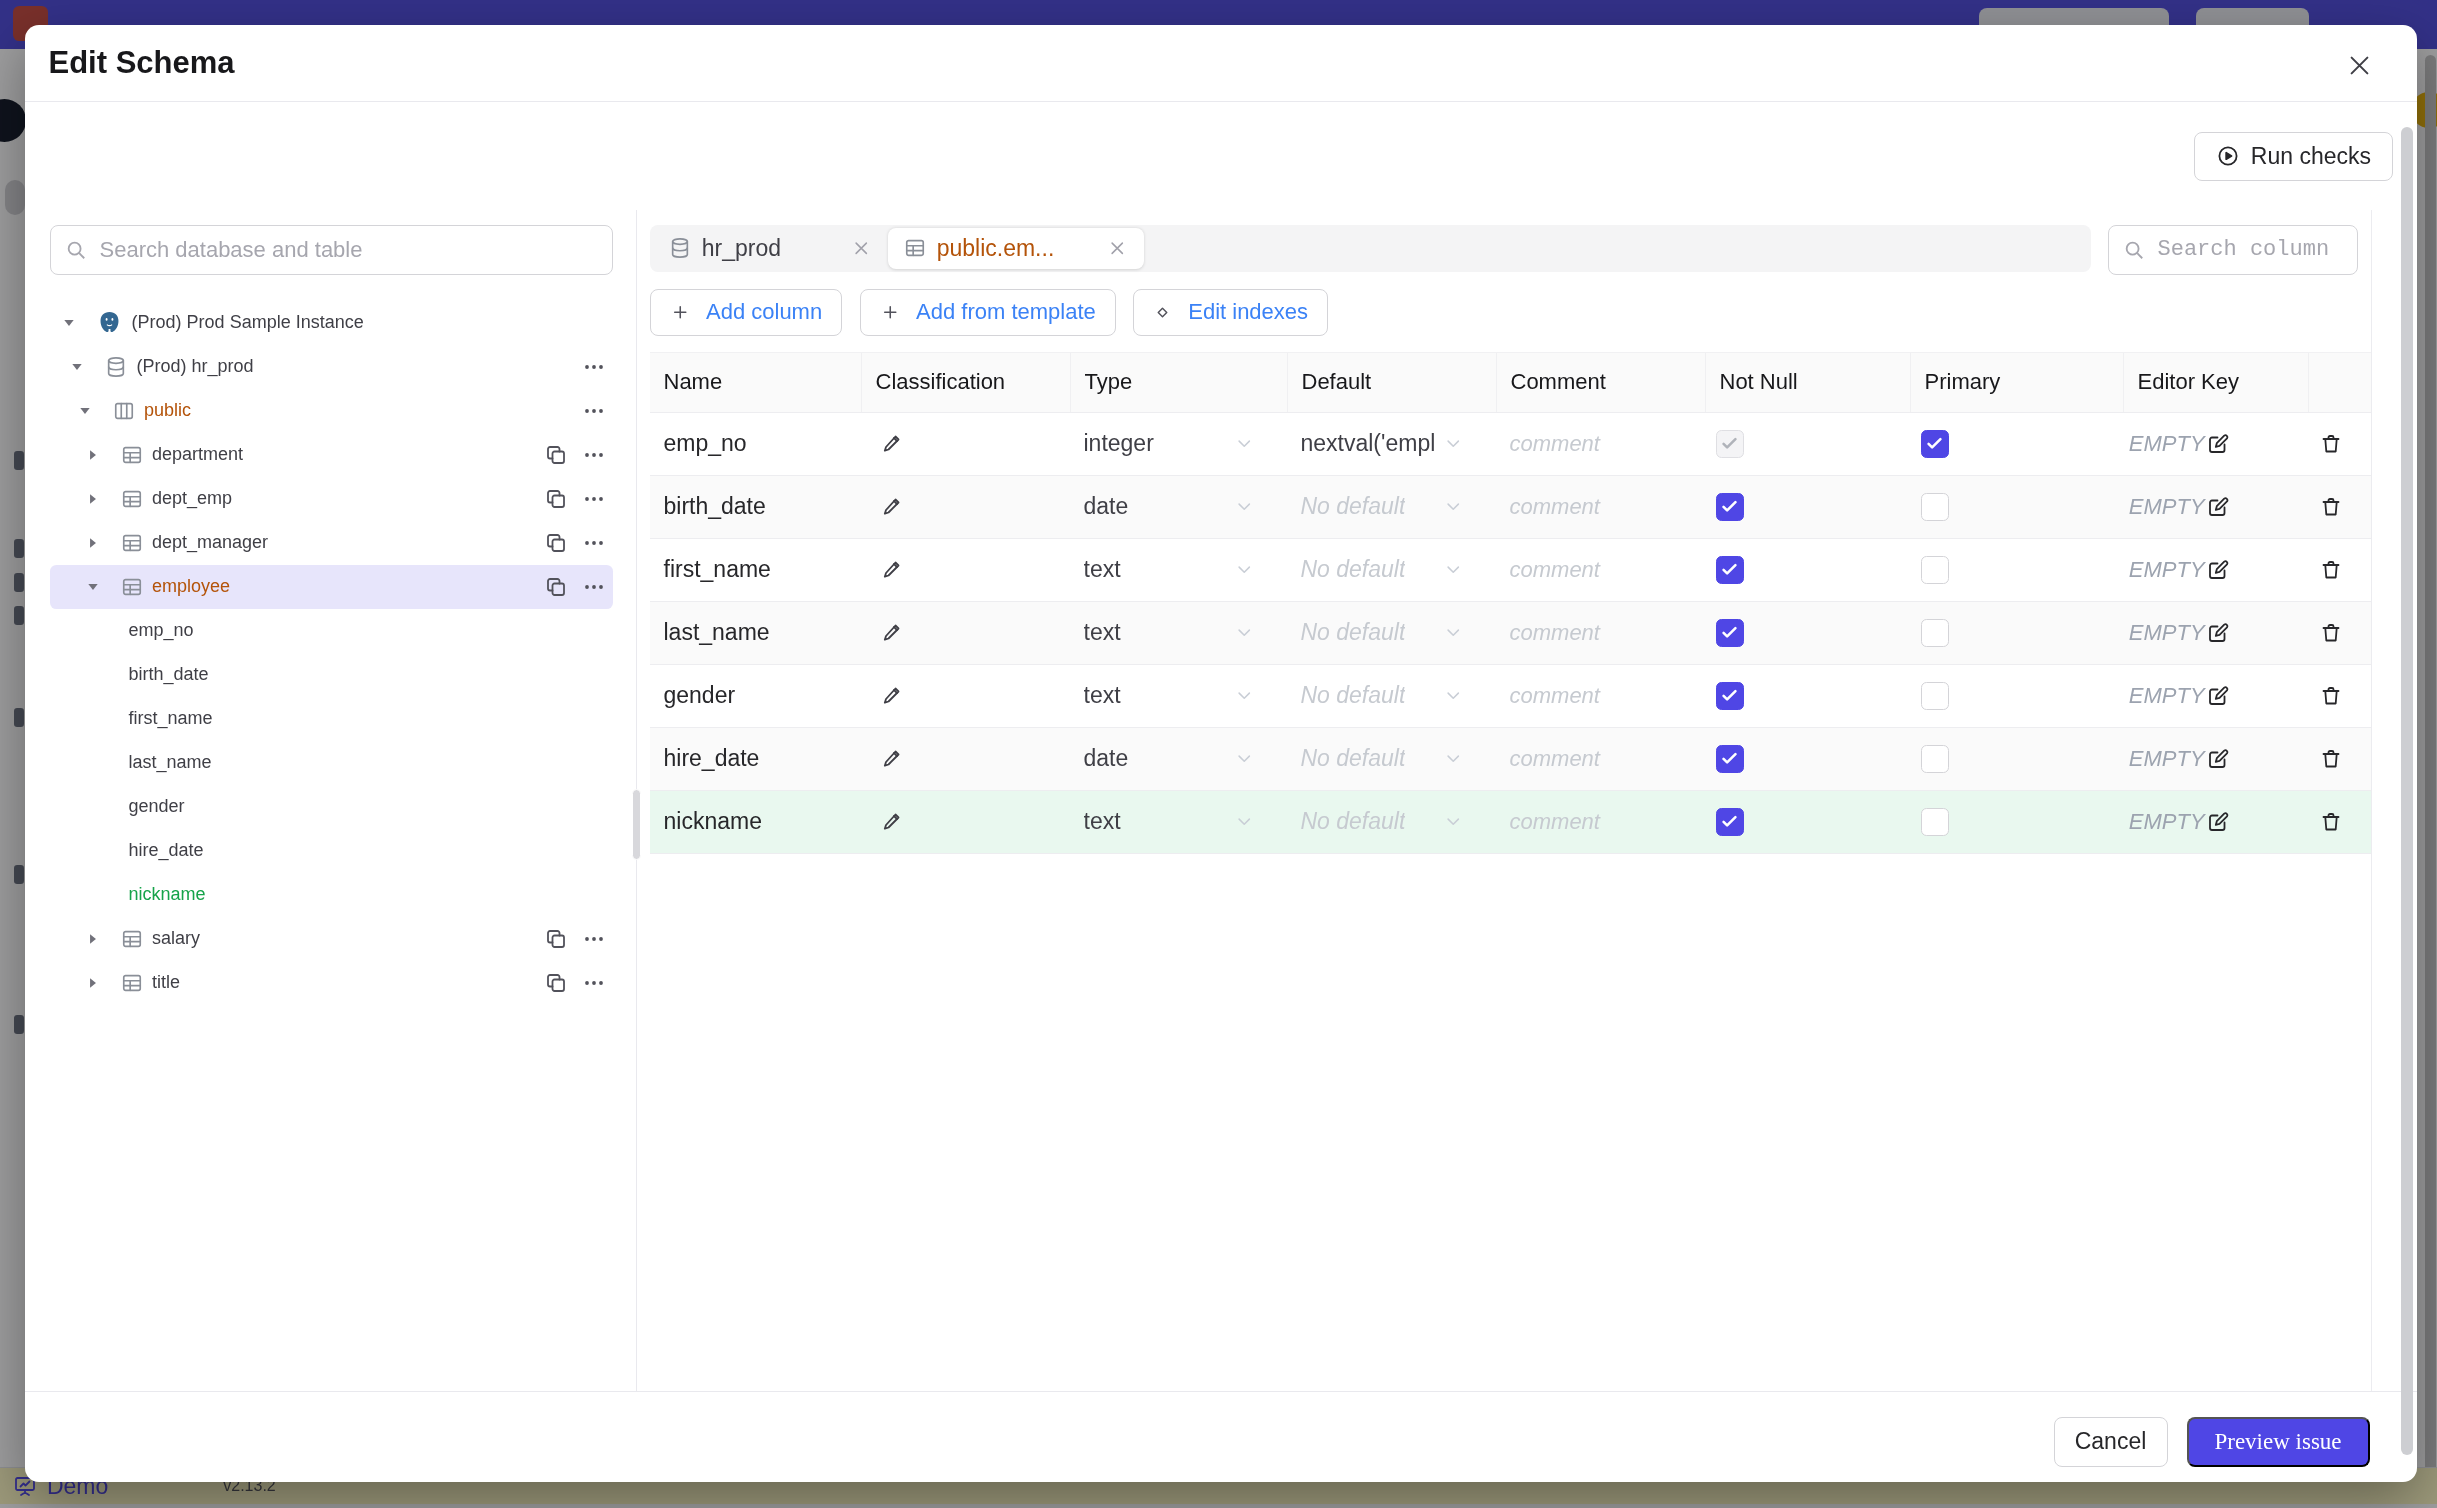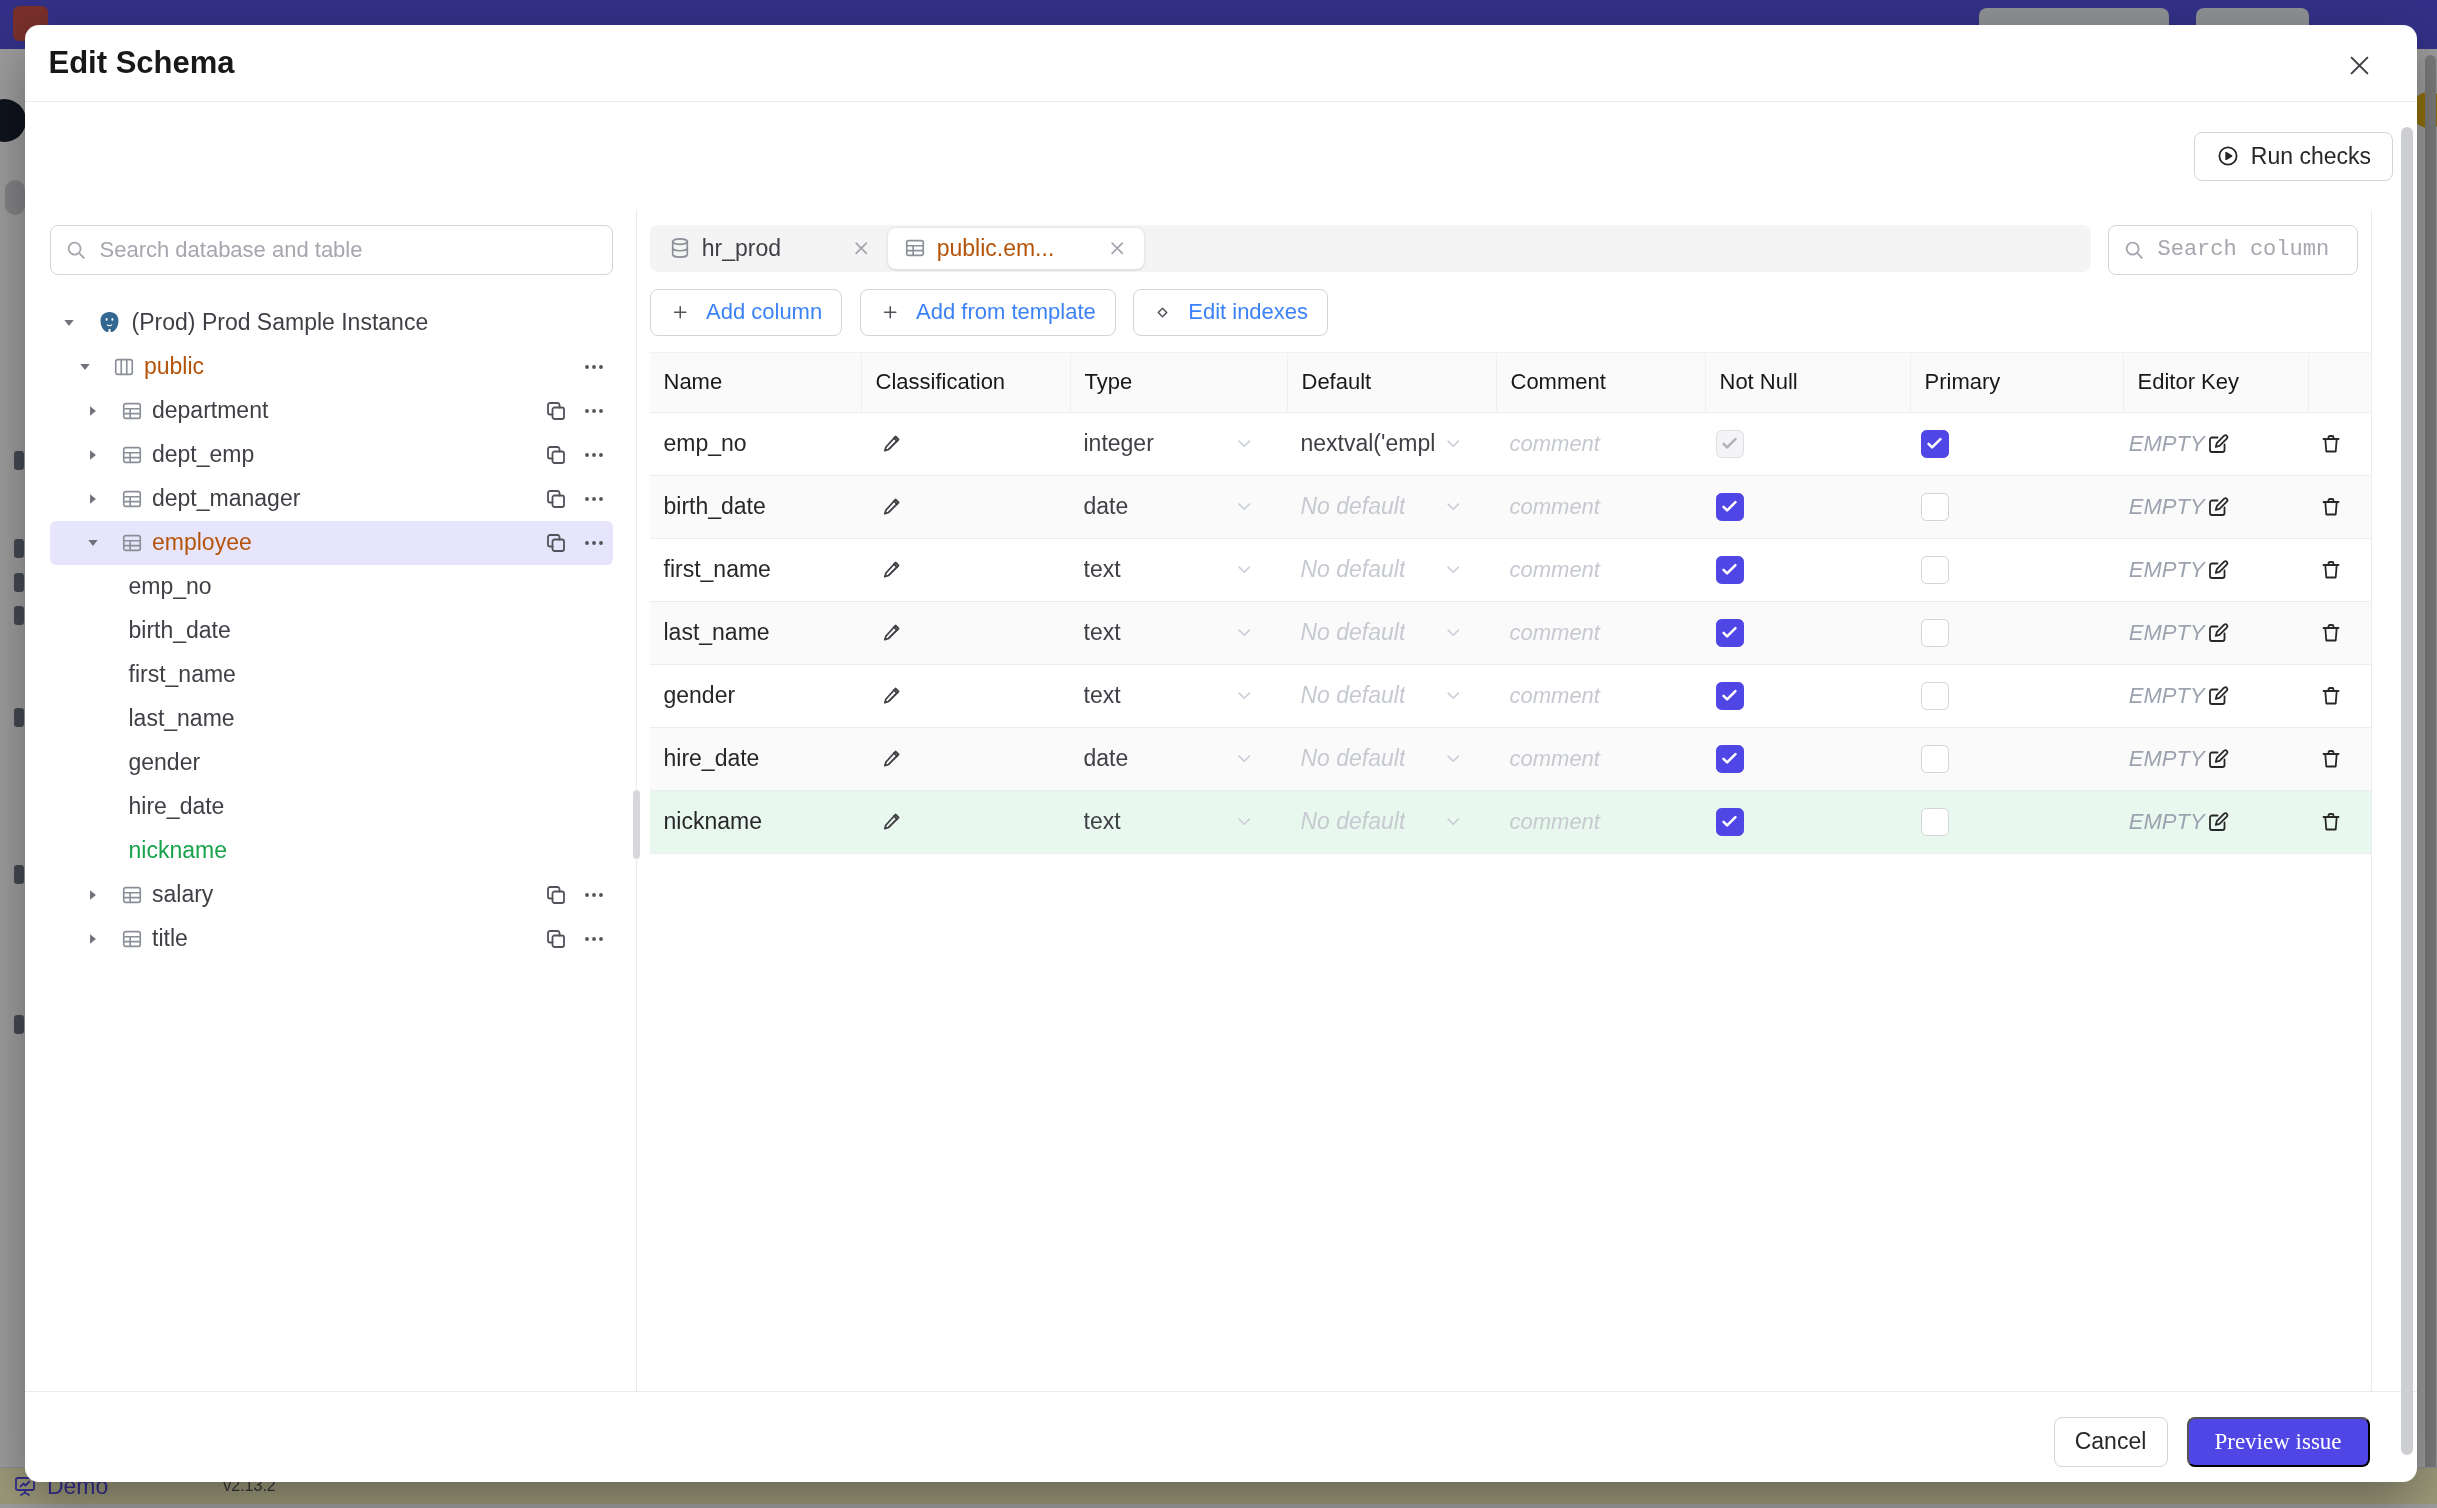--- a/index.html
+++ b/index.html
@@ -40,21 +40,21 @@
   .search-box svg{margin-left:14px;flex:none;}
   .search-box input{border:none;outline:none;background:transparent;font-family:inherit;font-size:22px;color:#3f3f46;
                     margin-left:11px;width:80%;}
   .search-box input::placeholder{color:#a6a6ae;}
   .sb-search{left:25px;top:200px;width:563px;}
   .tree{position:absolute;left:25px;top:276px;width:563px;}
   .tree-row{height:44px;display:flex;align-items:center;border-radius:6.3px;position:relative;cursor:pointer;}
   .tree-row.sel{background:#e7e5fb;}
   .tree-row .caret{flex:none;display:flex;width:16px;color:#71717a;}
   .tree-row .nicon{flex:none;display:flex;margin-left:19px;}
-  .tree-row .lbl{margin-left:9.5px;font-size:23px;color:#3f3f46;white-space:nowrap;}
+  .tree-row .lbl{margin-left:9.5px;font-size:18px;color:#3f3f46;white-space:nowrap;}
   .tree-row .lbl.amber{color:#b45309;}
   .tree-row .lbl.green{color:#16a34a;}
   .tree-row.leaf .lbl{margin-left:79px;}
   .tree-row .right{position:absolute;right:6.3px;display:flex;align-items:center;gap:14px;color:#52525b;}
   
   .chip-strip{position:absolute;left:625px;top:200px;width:1441px;height:47px;background:#f4f4f5;border-radius:8px;
               display:flex;align-items:center;padding-left:3.2px;box-sizing:border-box;}
   .chip{height:41px;display:flex;align-items:center;padding:0 16px;gap:11px;font-size:23px;color:#3f3f46;border-radius:8px;cursor:pointer;}
   .chip .x{margin-left:auto;display:flex;color:#a1a1aa;cursor:pointer;}
   .chip.c0{width:235px;box-sizing:border-box;}
@@ -178,20 +178,44 @@
             <svg width="25" height="25" viewBox="0 0 24 24">
               <path fill="#336791" d="M12 2C6.5 2 3.4 5.6 3.4 10.6c0 5 2.8 9.3 5.8 10.4 1 .4 1.9-.2 1.9-1.1v-1.7c.6.2 1.2.2 1.8 0v1.7c0 .9.9 1.5 1.9 1.1 3-1.1 5.8-5.4 5.8-10.4C20.6 5.6 17.5 2 12 2z"></path>
               <ellipse cx="9.2" cy="9" rx=".9" ry="1.3" fill="#fff"></ellipse>
               <ellipse cx="14.8" cy="9" rx=".9" ry="1.3" fill="#fff"></ellipse>
               <path d="M9.5 14c1.5 1.2 3.5 1.2 5 0" stroke="#fff" stroke-width="1.1" fill="none"></path>
             </svg>
           </span>
           <span class="lbl">(Prod) Prod Sample Instance</span>
         </div>
         <div class="tree-row">
+          <span class="caret" style="margin-left: 20.5px;">
+            <svg width="14" height="14" viewBox="0 0 12 12">
+              <path d="M2 3.5l4 5 4-5z" fill="#71717a"></path>
+            </svg>
+          </span>
+          <span class="nicon" style="display: flex;">
+            <svg width="22" height="22" viewBox="0 0 24 24" fill="none" stroke="#8a8f98" stroke-width="1.8" stroke-linecap="round" stroke-linejoin="round">
+              <ellipse cx="12" cy="5" rx="8" ry="3"></ellipse>
+              <path d="M4 5v7c0 1.7 3.6 3 8 3s8-1.3 8-3V5"></path>
+              <path d="M4 12v7c0 1.7 3.6 3 8 3s8-1.3 8-3v-7"></path>
+            </svg>
+          </span>
+          <span class="lbl">(Prod) hr_prod</span>
+          <span class="right">
+            <span style="display: flex;">
+              <svg width="24" height="24" viewBox="0 0 24 24">
+                <circle cx="5" cy="12" r="1.9" fill="#52525b"></circle>
+                <circle cx="12" cy="12" r="1.9" fill="#52525b"></circle>
+                <circle cx="19" cy="12" r="1.9" fill="#52525b"></circle>
+              </svg>
+            </span>
+          </span>
+        </div>
+        <div class="tree-row">
           <span class="caret" style="margin-left: 28px;">
             <svg width="14" height="14" viewBox="0 0 12 12">
               <path d="M2 3.5l4 5 4-5z" fill="#71717a"></path>
             </svg>
           </span>
           <span class="nicon" style="display: flex;">
             <svg width="22" height="22" viewBox="0 0 24 24" fill="none" stroke="#8a8f98" stroke-width="1.8" stroke-linecap="round" stroke-linejoin="round">
               <rect x="3" y="4" width="18" height="16" rx="2"></rect>
               <path d="M9 4v16M15 4v16"></path>
             </svg>

